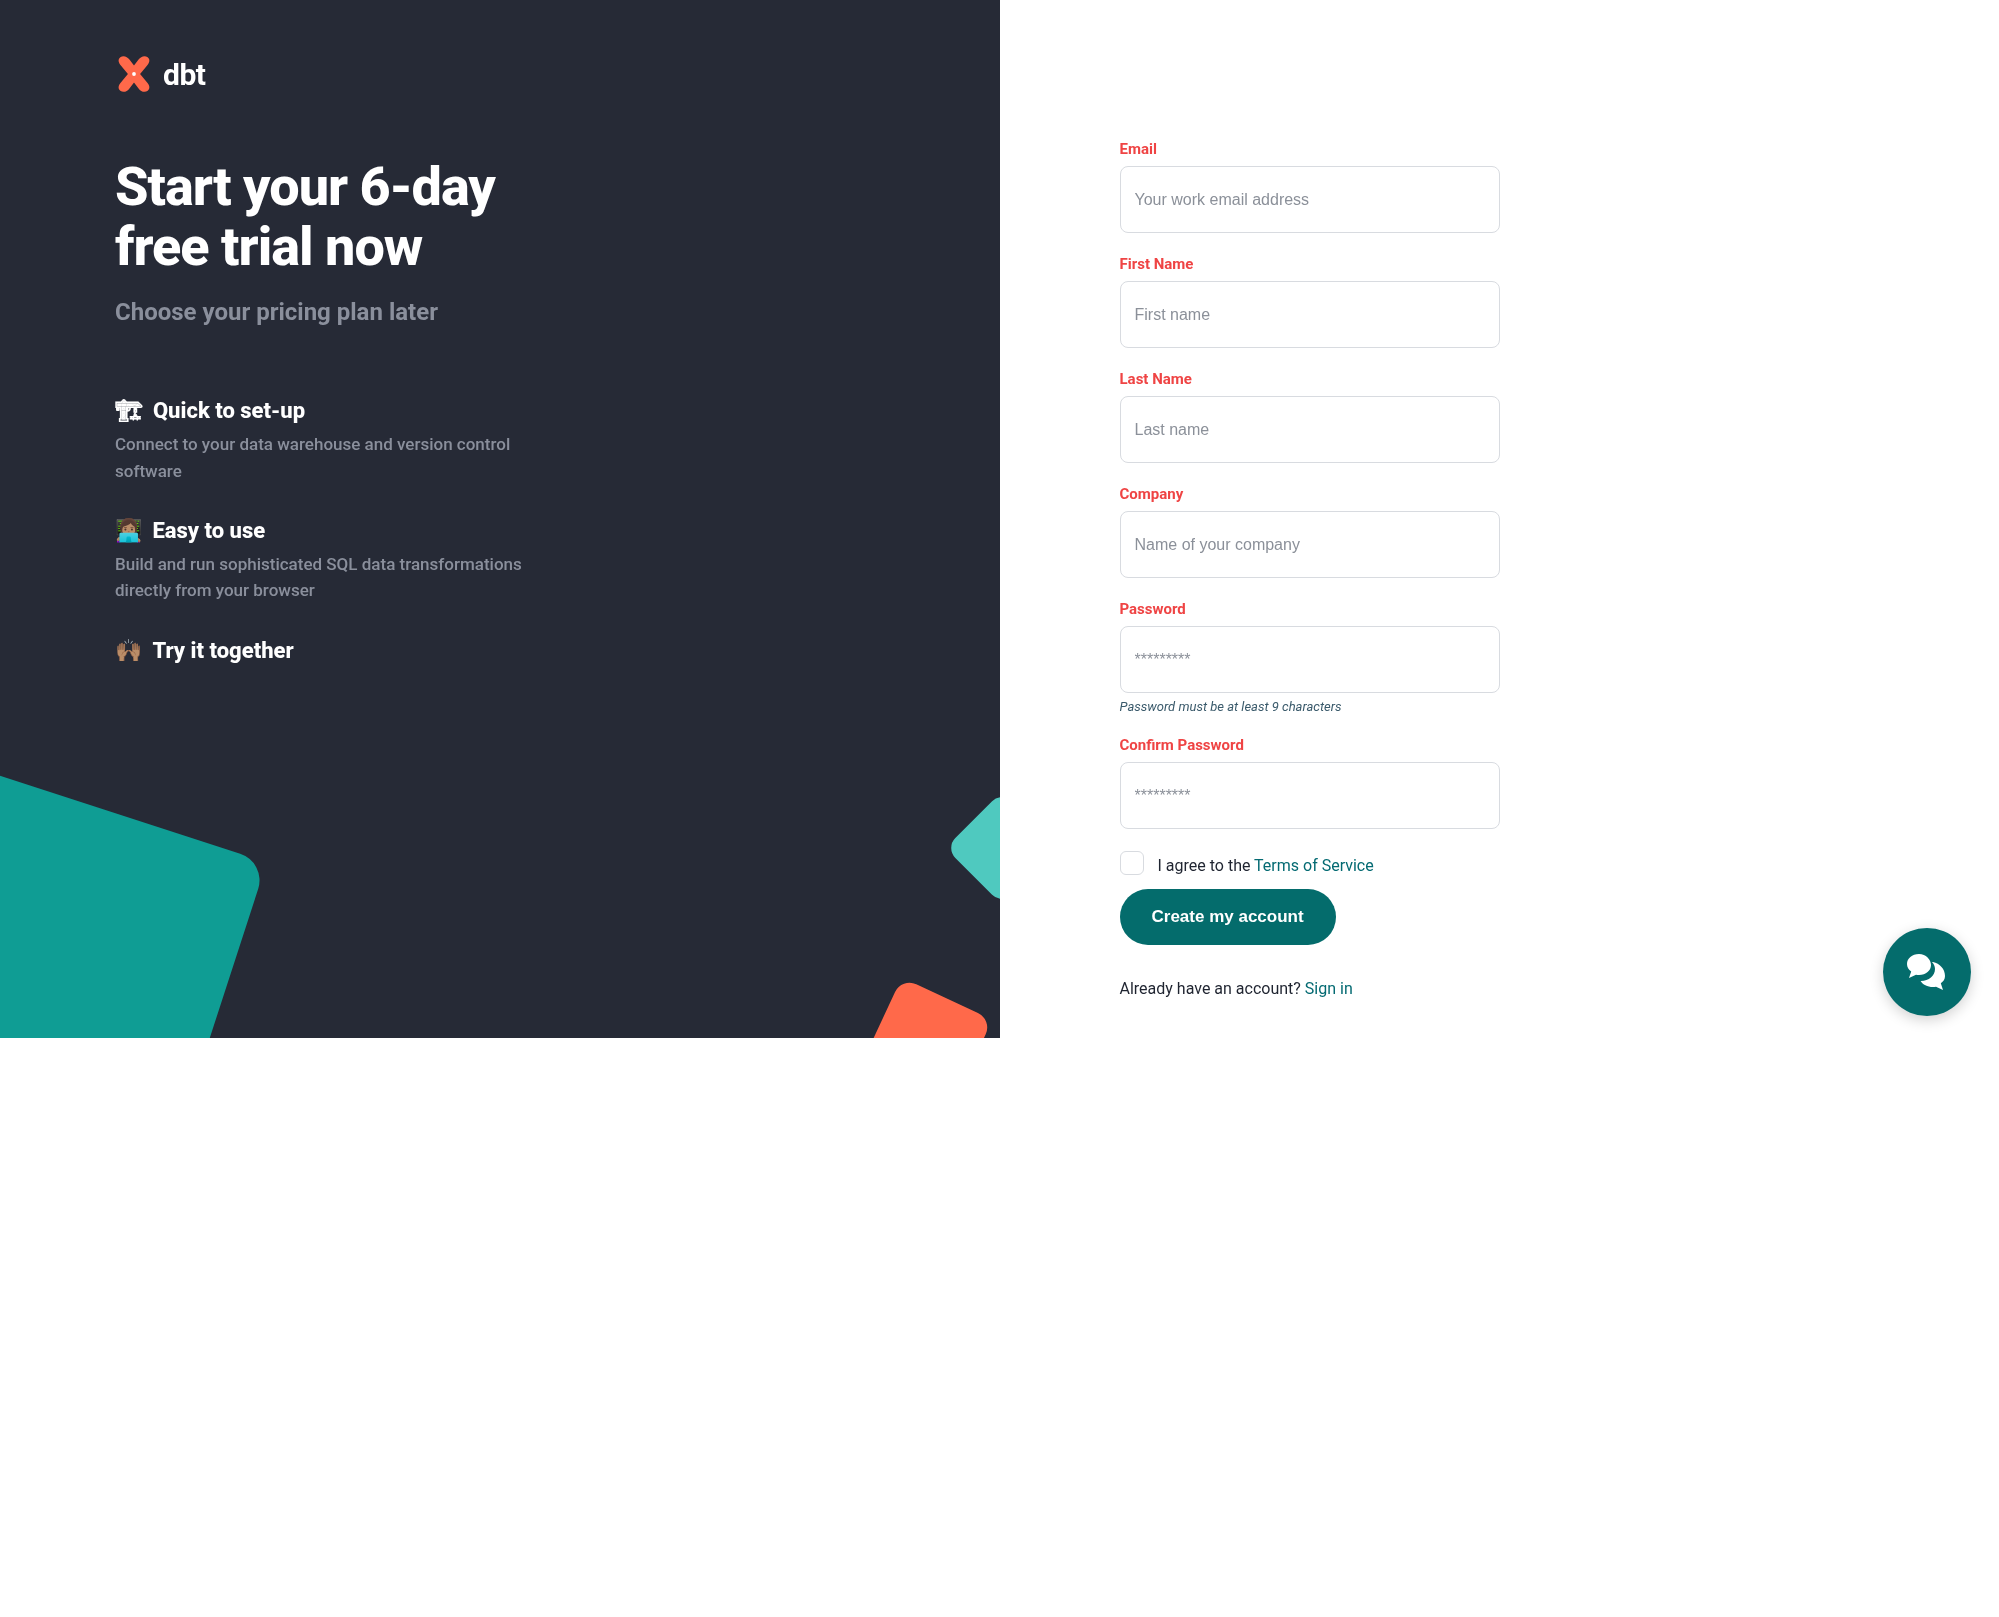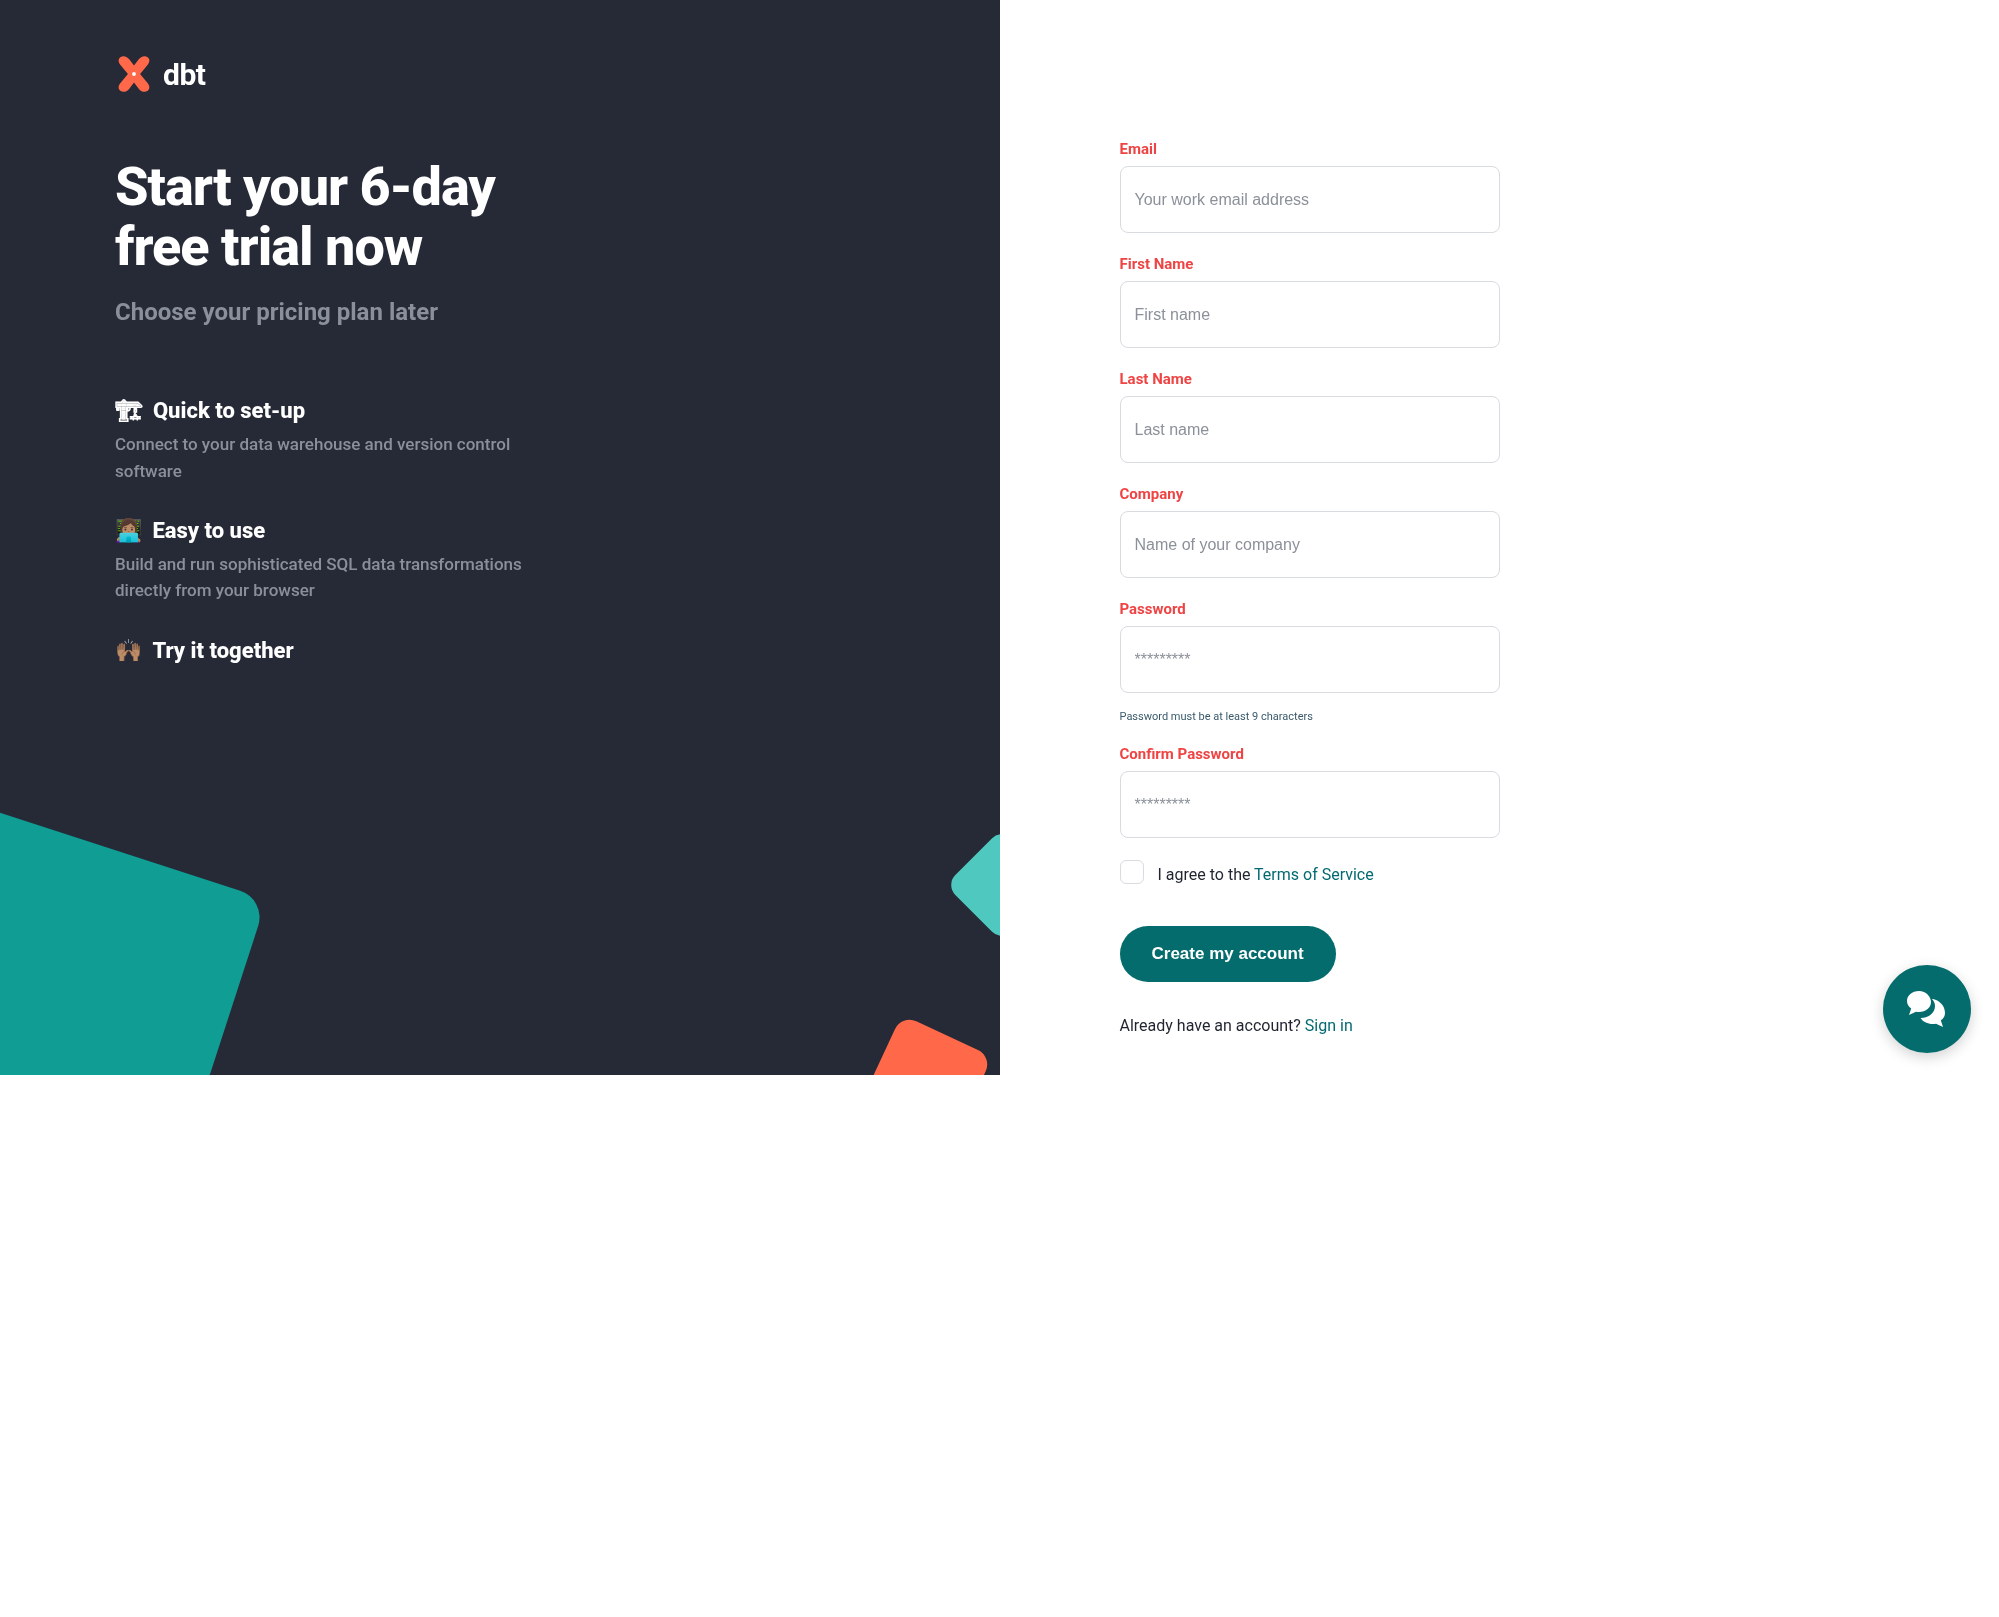--- a/index.html
+++ b/index.html
@@ -122,22 +122,23 @@
     height: 67px;
     border: 1px solid #d8dbe0;
     border-radius: 8px;
     padding: 0 14px;
     font-size: 16px;
     color: #374151;
     background: #fff;
   }
   .input::placeholder { color: #8b9099; }
   .hint {
-    margin-top: 17px;
-    font-size: 11px;
+    margin-top: 6px;
+    font-size: 13px;
+    font-style: italic;
     color: #3a5a6b;
   }
   .tos-row {
     display: flex;
     align-items: flex-end;
     gap: 14px;
     margin: 10px 0 14px 0;
   }
   .checkbox {
     width: 24px;
@@ -156,21 +157,20 @@
     justify-content: center;
     padding: 0 32px;
     height: 56px;
     background: #046c6c;
     color: #fff;
     font-size: 17px;
     font-weight: 700;
     border: none;
     border-radius: 32px;
     cursor: pointer;
-    margin-top: 28px;
   }
   .signin {
     margin-top: 34px;
     font-size: 16px;
     color: #1f2430;
   }
   .signin a { color: #046a72; text-decoration: none; cursor: pointer; }
 
   .chat-fab {
     position: absolute;

